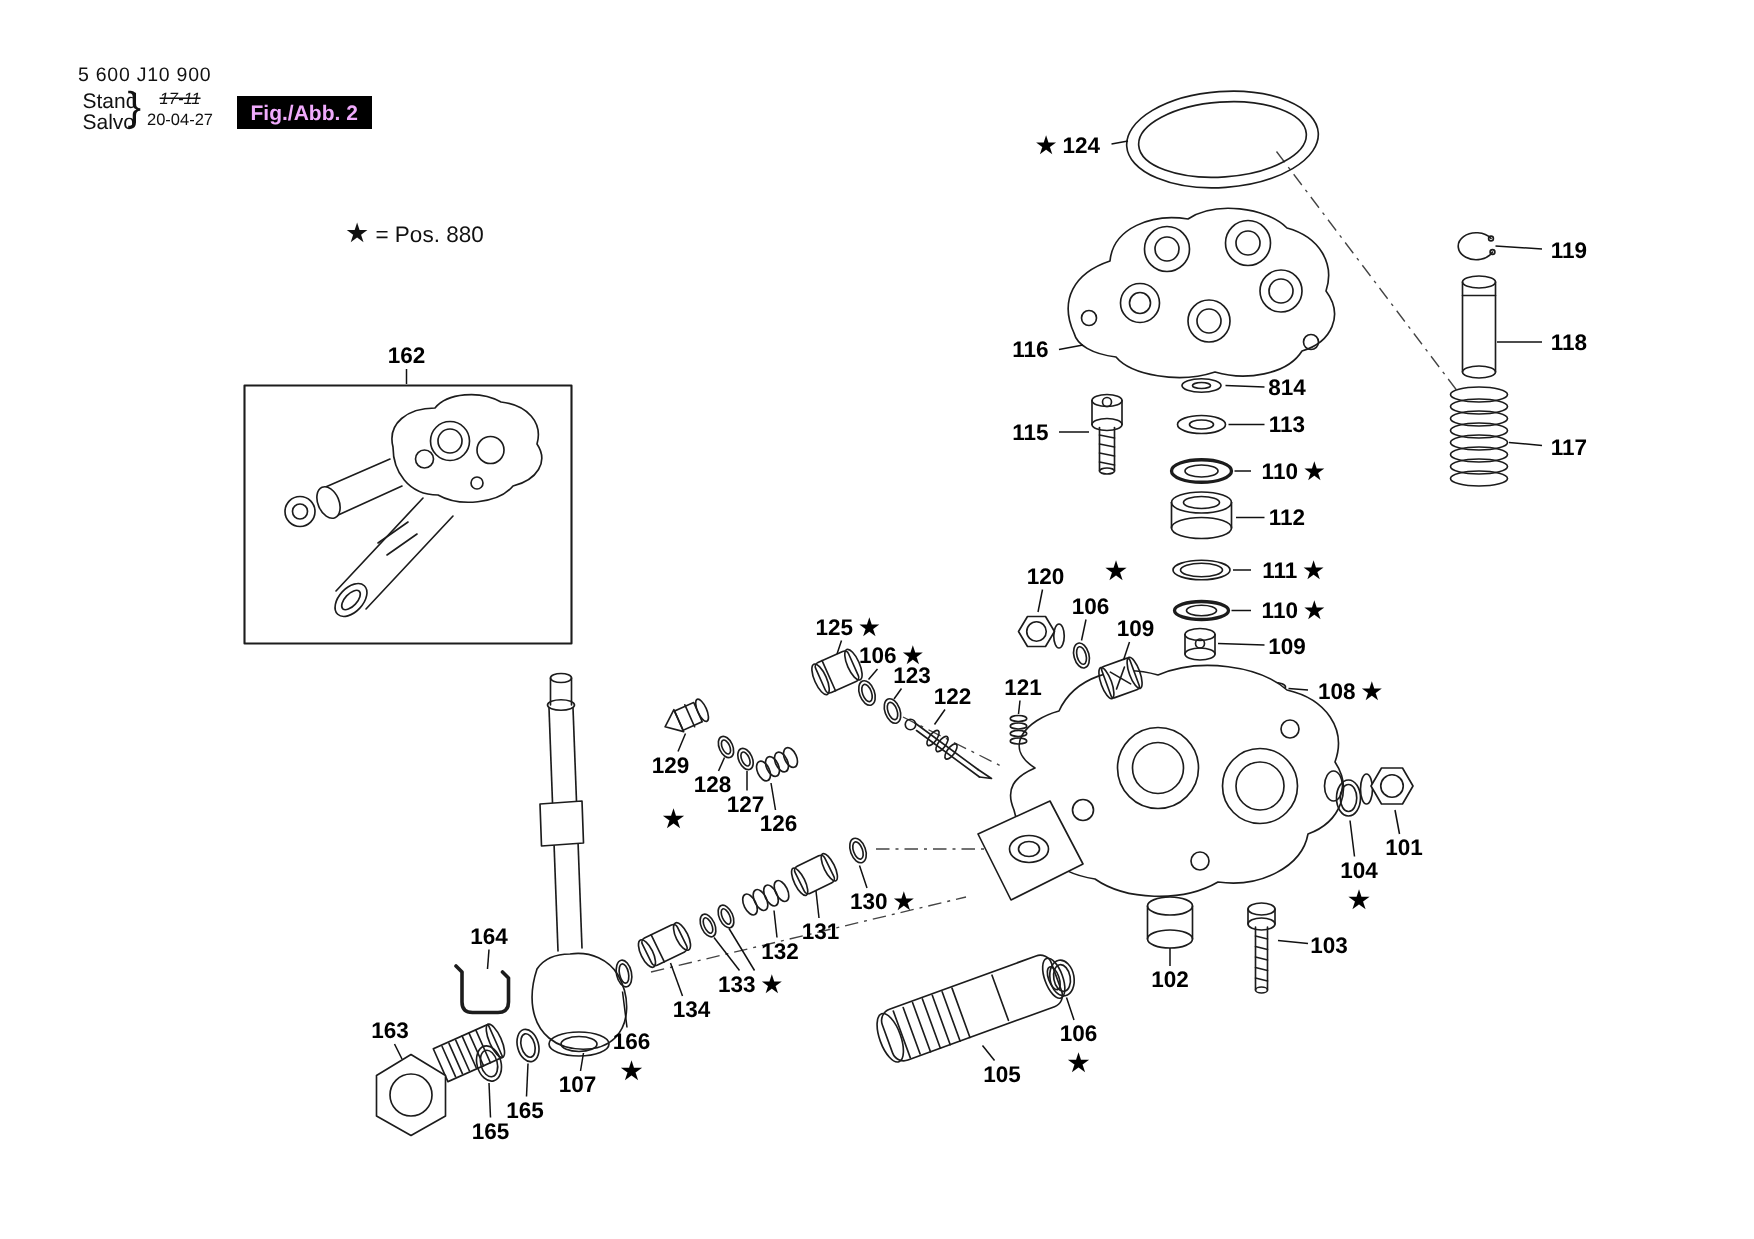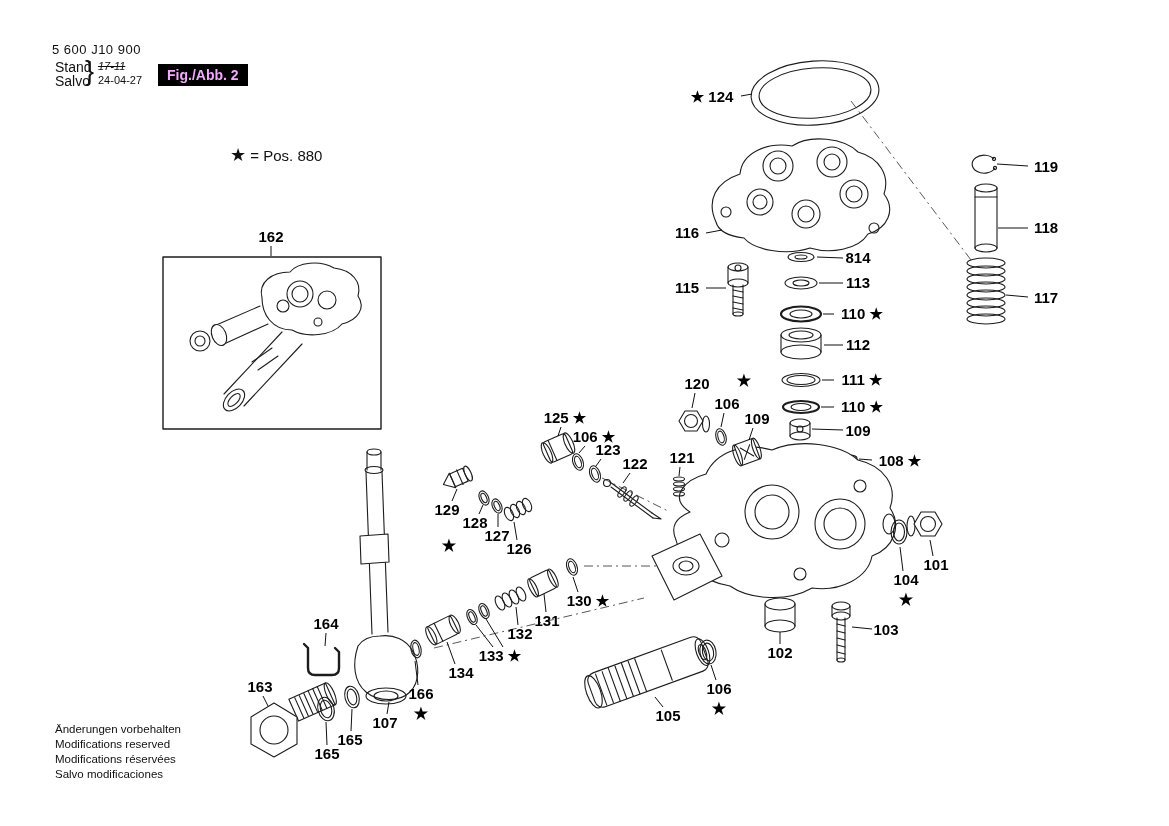--- a/index.html
+++ b/index.html
@@ -2,21 +2,21 @@
 <html><head>
 <meta charset="utf-8">
 <style>
   html,body{margin:0;padding:0;background:#fff;}
   #canvas{position:relative;width:1169px;height:826px;background:#fff;overflow:hidden;
           font-family:"Liberation Sans",sans-serif;color:#111;}
   
   .doc-number{position:absolute;left:52px;top:42px;font-size:13px;letter-spacing:.5px;}
   .stand-block{position:absolute;left:55px;top:60px;font-size:14px;line-height:14px;}
   .brace{position:absolute;left:85px;top:56px;font-size:27px;font-weight:400;}
-  .dates{position:absolute;left:98px;top:59px;font-size:11px;line-height:14px;}
+  .dates{position:absolute;left:98px;top:59px;font-size:11px;line-height:14px;text-align:center;}
   .old-date{text-decoration:line-through;font-style:italic;}
   .figbox{position:absolute;left:158px;top:64px;background:#000;color:#f0abfc;
           font-size:14px;font-weight:bold;padding:3px 9px;}
   .legend{position:absolute;left:230px;top:144px;font-size:15px;font-weight:normal;}
   .legend .star{font-size:18px;}
   .footer{position:absolute;left:55px;top:722px;font-size:11.5px;line-height:15px;}
   
   svg{position:absolute;left:0;top:0;}
   .draw{stroke:#1c1c1c;stroke-width:1.1;fill:none;stroke-linejoin:round;stroke-linecap:round;}
   .wf{fill:#fff;}
@@ -429,29 +429,23 @@
 
   <div class="doc-number">5 600 J10 900</div>
 
   <div class="stand-block">
     <div>Stand</div>
     <div>Salvo</div>
   </div>
   <div class="brace">}</div>
   <div class="dates">
     <div class="old-date">17-11</div>
-    <div>24-04-27</div>
+    <div>20-04-27</div>
   </div>
 
   <div class="figbox">Fig./Abb. 2</div>
 
   <div class="legend">
     <span class="star">★</span>
     <span>=  Pos. 880</span>
   </div>
 
-  <div class="footer">
-    <div>Änderungen vorbehalten</div>
-    <div>Modifications reserved</div>
-    <div>Modifications réservées</div>
-    <div>Salvo modificaciones</div>
-  </div>
 </div>
 
 </body></html>

